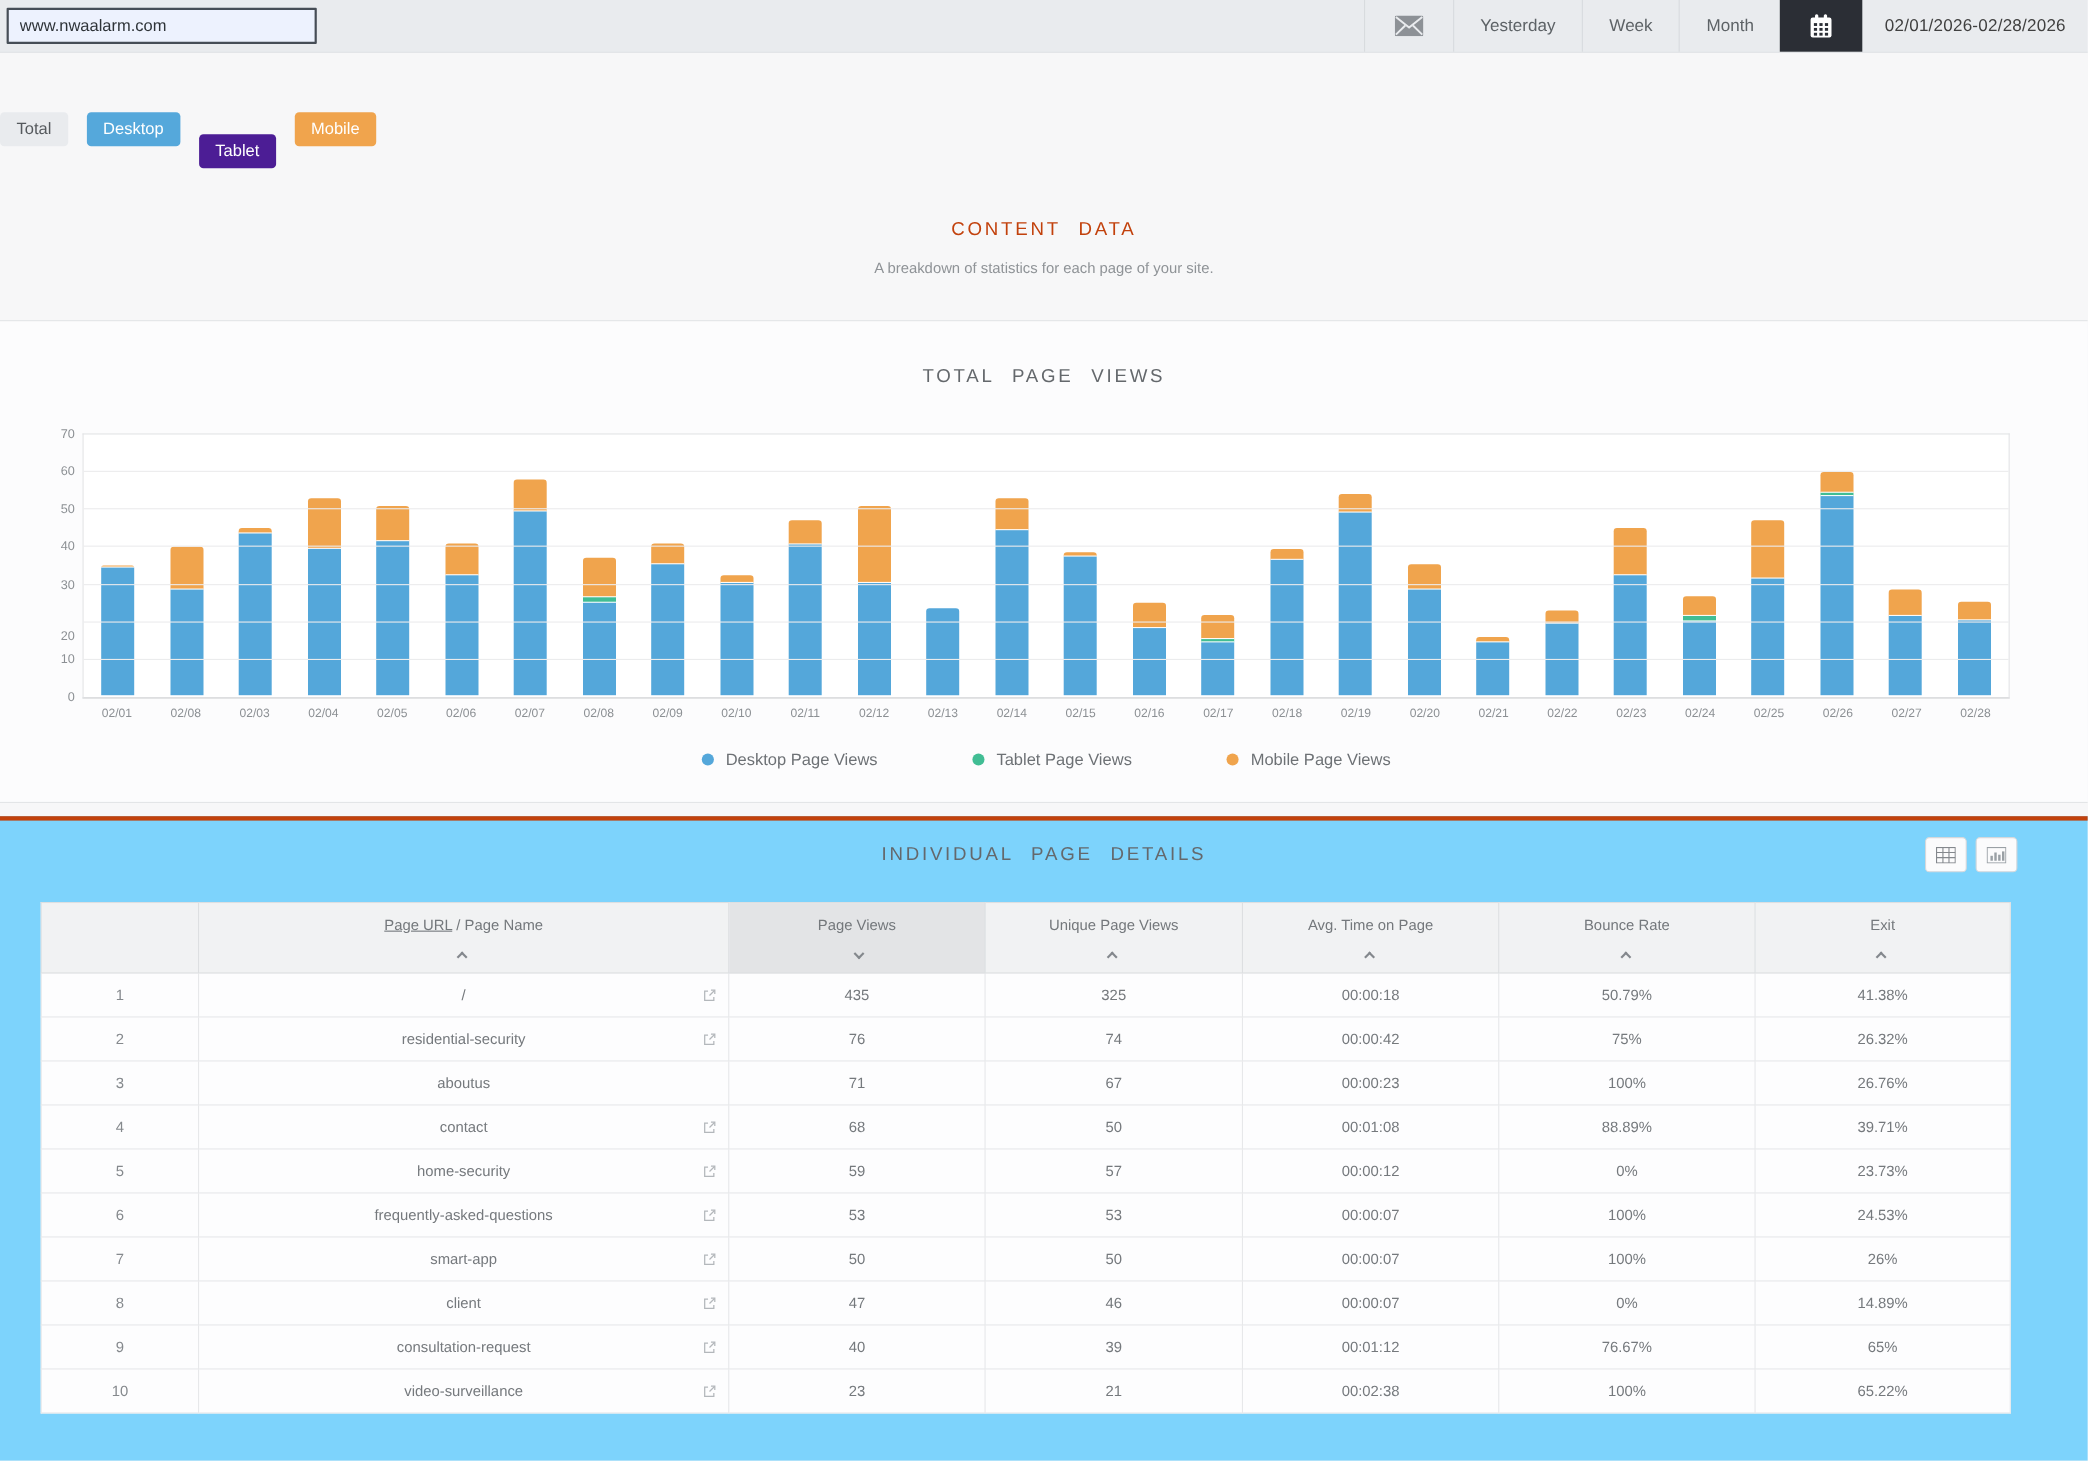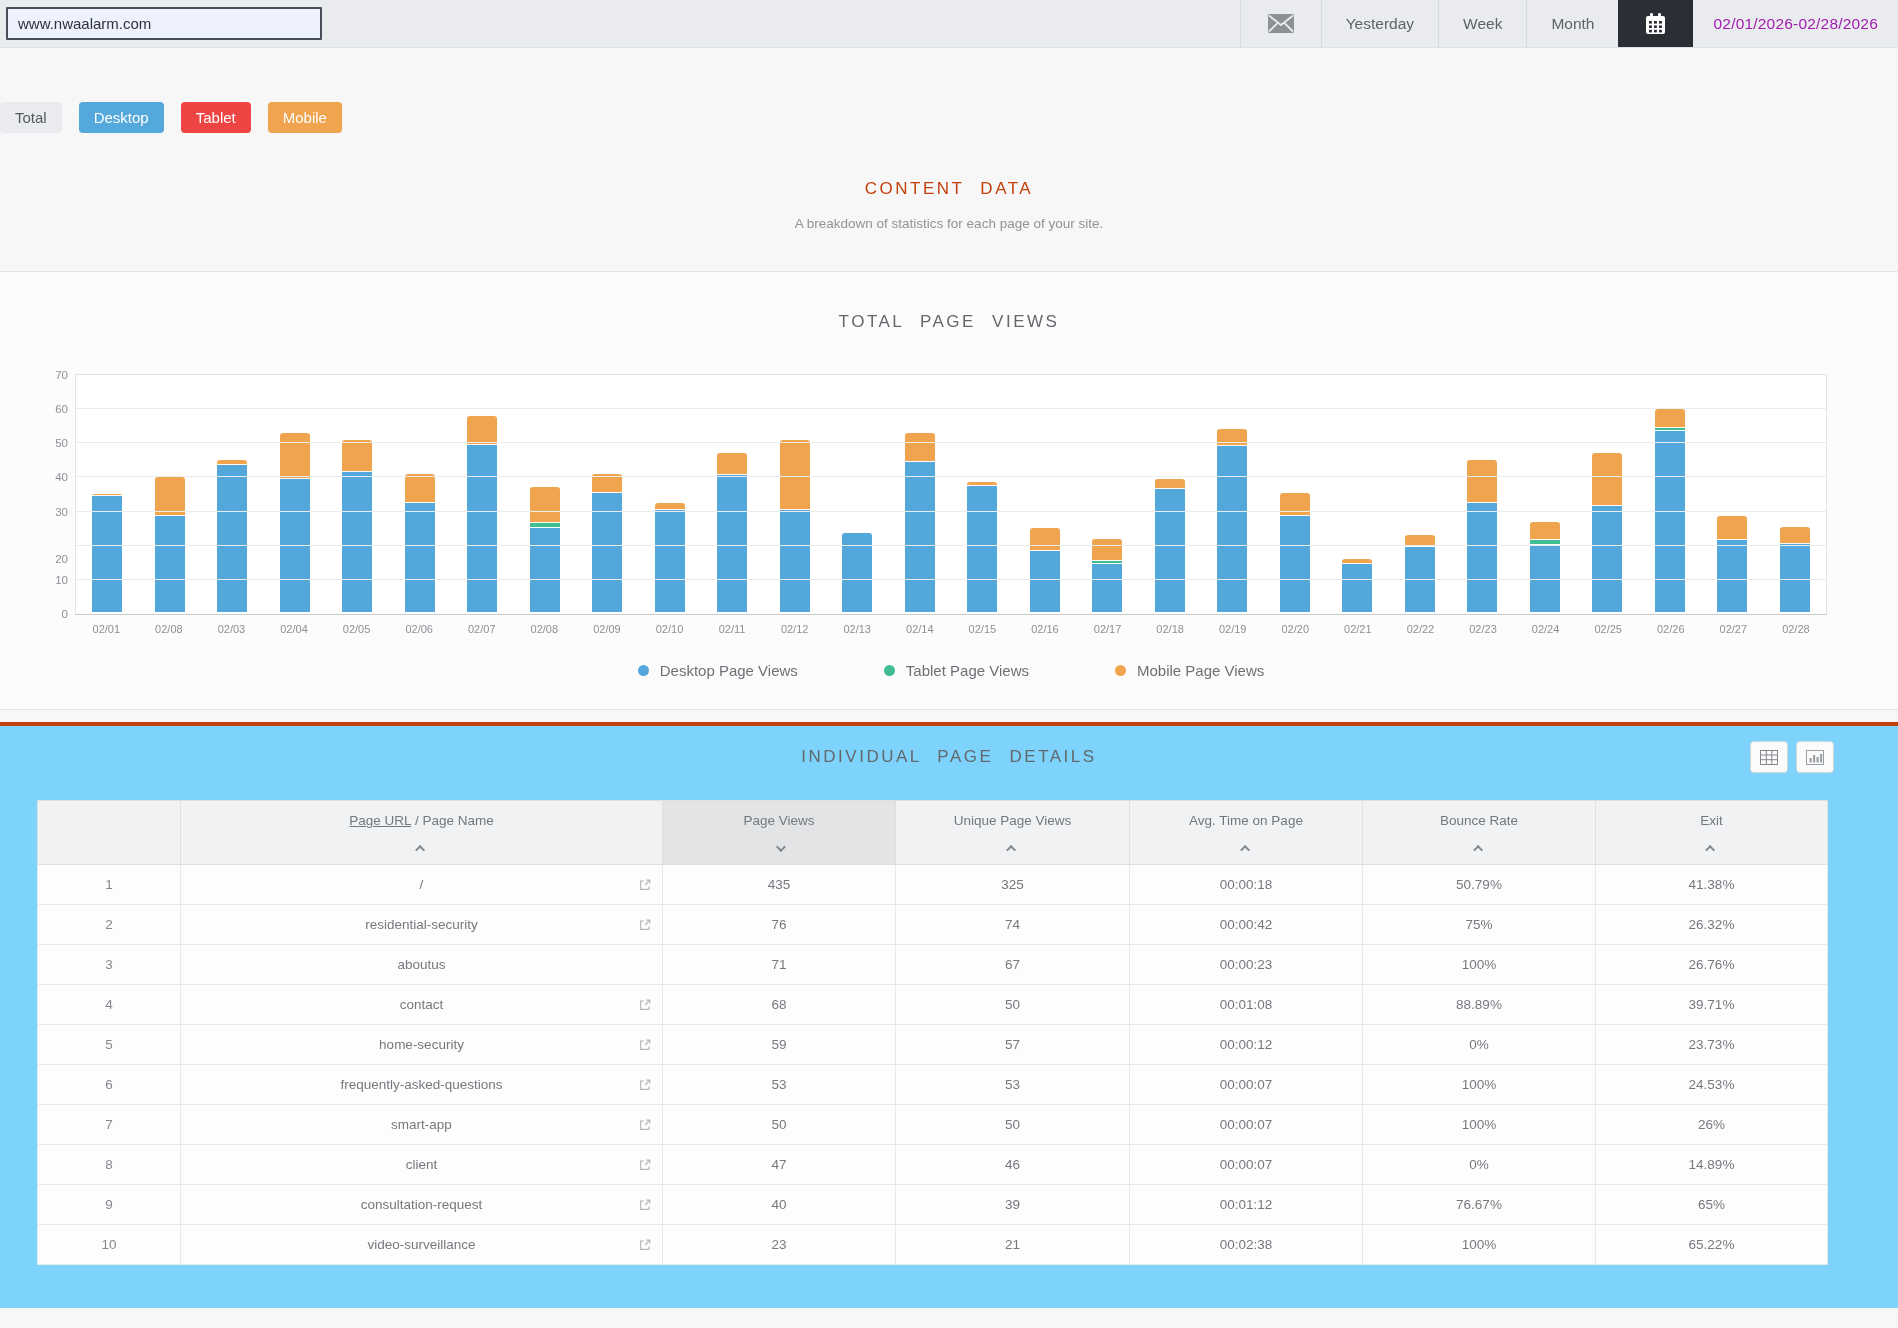--- a/index.html
+++ b/index.html
@@ -8,33 +8,33 @@
     background:#f7f7f8;
     font-family:"Liberation Sans", sans-serif;
     color:#6f7478;
   }
   
   .topbar{
     height:48px; background:#e9ebee; border-bottom:1px solid #e0e3e6;
     display:flex; justify-content:space-between; align-items:stretch;
   }
   .url-input{
-    margin:7px 0 0 6px; width:316px; height:33px;
+    margin:7px 0 0 6px; width:282px; height:33px;
     background:#edf2fe; border:2px solid #464d56; border-radius:1px;
     font-family:"Liberation Sans",sans-serif; font-size:15px; color:#2e3338;
     padding:0 10px; outline:none;
   }
   .topbar-right{ display:flex; align-items:stretch; }
   .tb-item{
     display:flex; align-items:center; padding:0 24px;
     border-left:1px solid #d8dbde; font-size:15.5px; color:#5d6266; cursor:pointer;
   }
   .tb-mail{ padding:0 27px; }
   .tb-cal{ background:#2b2e35; border-left:none; padding:0 24px; }
-  .tb-date{ border-left:none; cursor:default; color:#a21caf; padding:0 20px; letter-spacing:.2px;}
+  .tb-date{ border-left:none; cursor:default; color:#404040; padding:0 20px; letter-spacing:.2px;}
   
   .section-top{ padding-top:54px; padding-bottom:40px; text-align:center; }
   .filter-row{ display:flex; justify-content:flex-start; gap:17px; }
   .fbtn{
     height:31px; padding:0 15px; border-radius:4px; font-size:15px;
     display:flex; align-items:center; cursor:pointer;
   }
   .content-title{ margin-top:46px; font-size:17px; font-weight:normal;
     letter-spacing:2.5px; word-spacing:9px; color:#c2410c; }
   .content-subtitle{ margin-top:17px; font-size:13.5px; color:#8f9397; }
@@ -137,21 +137,21 @@
       </span>
     </div>
     <div class="tb-item tb-date">02/01/2026-02/28/2026</div>
   </div>
 </div>
 
 <div class="section-top">
   <div class="filter-row">
       <div class="fbtn" style="background: rgb(233, 235, 238); color: rgb(85, 89, 93);">Total</div>
       <div class="fbtn" style="background: rgb(85, 168, 219); color: rgb(255, 255, 255);">Desktop</div>
-      <div class="fbtn" style="background: #ef4444; color: rgb(255, 255, 255);">Tablet</div>
+      <div class="fbtn" style="background: #4c1d95; color: rgb(255, 255, 255); margin-top: 20px;">Tablet</div>
       <div class="fbtn" style="background: rgb(240, 164, 77); color: rgb(255, 255, 255);">Mobile</div>
     </div>
   <h2 class="content-title">CONTENT DATA</h2>
   <div class="content-subtitle">A breakdown of statistics for each page of your site.</div>
 </div>
 
 <div class="chart-panel">
   <h2 class="panel-title">TOTAL PAGE VIEWS</h2>
   <div class="chart-wrap">
     <div class="plot">

